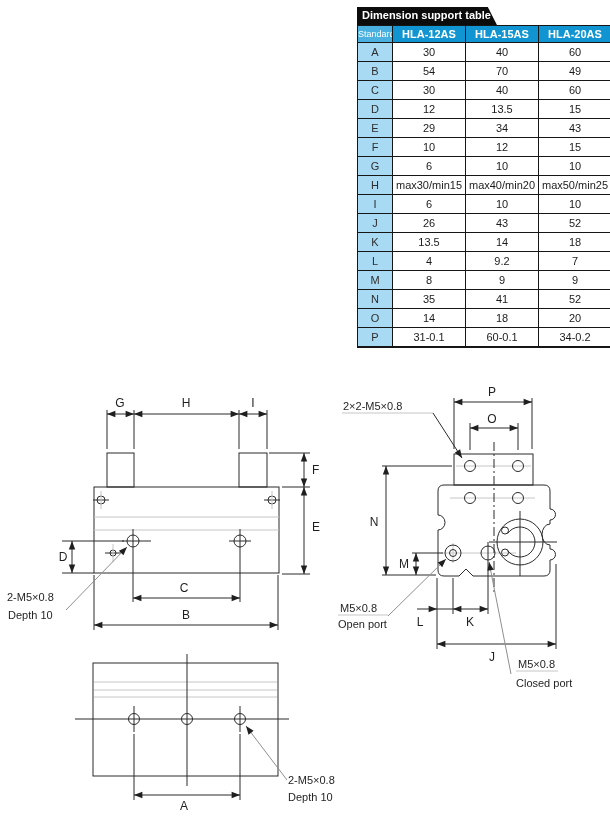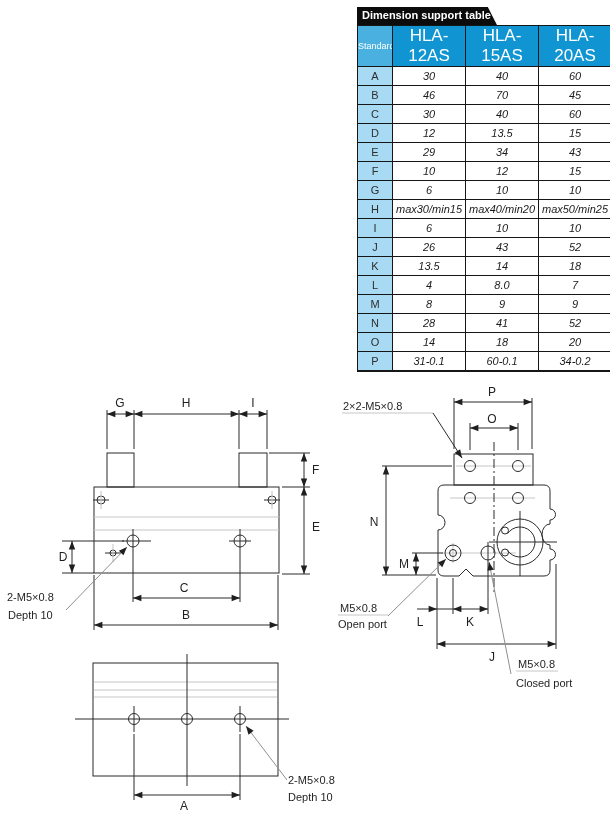--- a/index.html
+++ b/index.html
@@ -24,26 +24,26 @@
     border:1px solid #161616; text-align:center; vertical-align:middle;
     padding:0; font-size:11px; color:#1b1b1b; height:18px; overflow:hidden;
   }
   .dim-table thead th { height:16px; }
   .dim-table .c0 { width:34px; }
   .dim-table .c1, .dim-table .c2, .dim-table .c3 { width:72px; }
   .dim-table thead th.standard {
     background:#49b0e0; color:#ffffff; font-weight:normal; font-size:9px;
   }
   .dim-table thead th.model {
-    background:#1095d2; color:#ffffff; font-weight:normal; font-size:17px;
+    background:#1095d2; color:#ffffff; font-weight:bold; font-size:11px;
   }
   .dim-table tbody th {
     background:#a9daf3; font-weight:normal; color:#2e2e2e; font-size:11px;
   }
-  .dim-table tbody td { background:#ffffff;font-style:italic; }
+  .dim-table tbody td { background:#ffffff; }
   
   svg.drawing { position:absolute; left:0; top:380px; }
   .ln   { stroke:#2b2b2b; stroke-width:1; fill:none; }
   .gray { stroke:#c6c6c6; stroke-width:1; fill:none; }
   .cl   { stroke:#2b2b2b; stroke-width:1; fill:none; stroke-dasharray:9 3 2 3; }
   .dl   { stroke:#2b2b2b; stroke-width:1; fill:none;
           marker-start:url(#arr); marker-end:url(#arr); }
   .dle  { stroke:#2b2b2b; stroke-width:1; fill:none; marker-end:url(#arr); }
   .ldr  { stroke:#8f8f8f; stroke-width:1; fill:none; marker-end:url(#arr); }
   text.dim { font-size:12px; fill:#1f1f1f; }
@@ -65,23 +65,23 @@
   </thead>
   <tbody>
       <tr>
         <th class="c0">A</th>
         <td class="c1">30</td>
         <td class="c2">40</td>
         <td class="c3">60</td>
       </tr>
       <tr>
         <th class="c0">B</th>
-        <td class="c1">46</td>
+        <td class="c1">54</td>
         <td class="c2">70</td>
-        <td class="c3">45</td>
+        <td class="c3">49</td>
       </tr>
       <tr>
         <th class="c0">C</th>
         <td class="c1">30</td>
         <td class="c2">40</td>
         <td class="c3">60</td>
       </tr>
       <tr>
         <th class="c0">D</th>
         <td class="c1">12</td>
@@ -126,32 +126,32 @@
       </tr>
       <tr>
         <th class="c0">K</th>
         <td class="c1">13.5</td>
         <td class="c2">14</td>
         <td class="c3">18</td>
       </tr>
       <tr>
         <th class="c0">L</th>
         <td class="c1">4</td>
-        <td class="c2">8.0</td>
+        <td class="c2">9.2</td>
         <td class="c3">7</td>
       </tr>
       <tr>
         <th class="c0">M</th>
         <td class="c1">8</td>
         <td class="c2">9</td>
         <td class="c3">9</td>
       </tr>
       <tr>
         <th class="c0">N</th>
-        <td class="c1">28</td>
+        <td class="c1">35</td>
         <td class="c2">41</td>
         <td class="c3">52</td>
       </tr>
       <tr>
         <th class="c0">O</th>
         <td class="c1">14</td>
         <td class="c2">18</td>
         <td class="c3">20</td>
       </tr>
       <tr>

